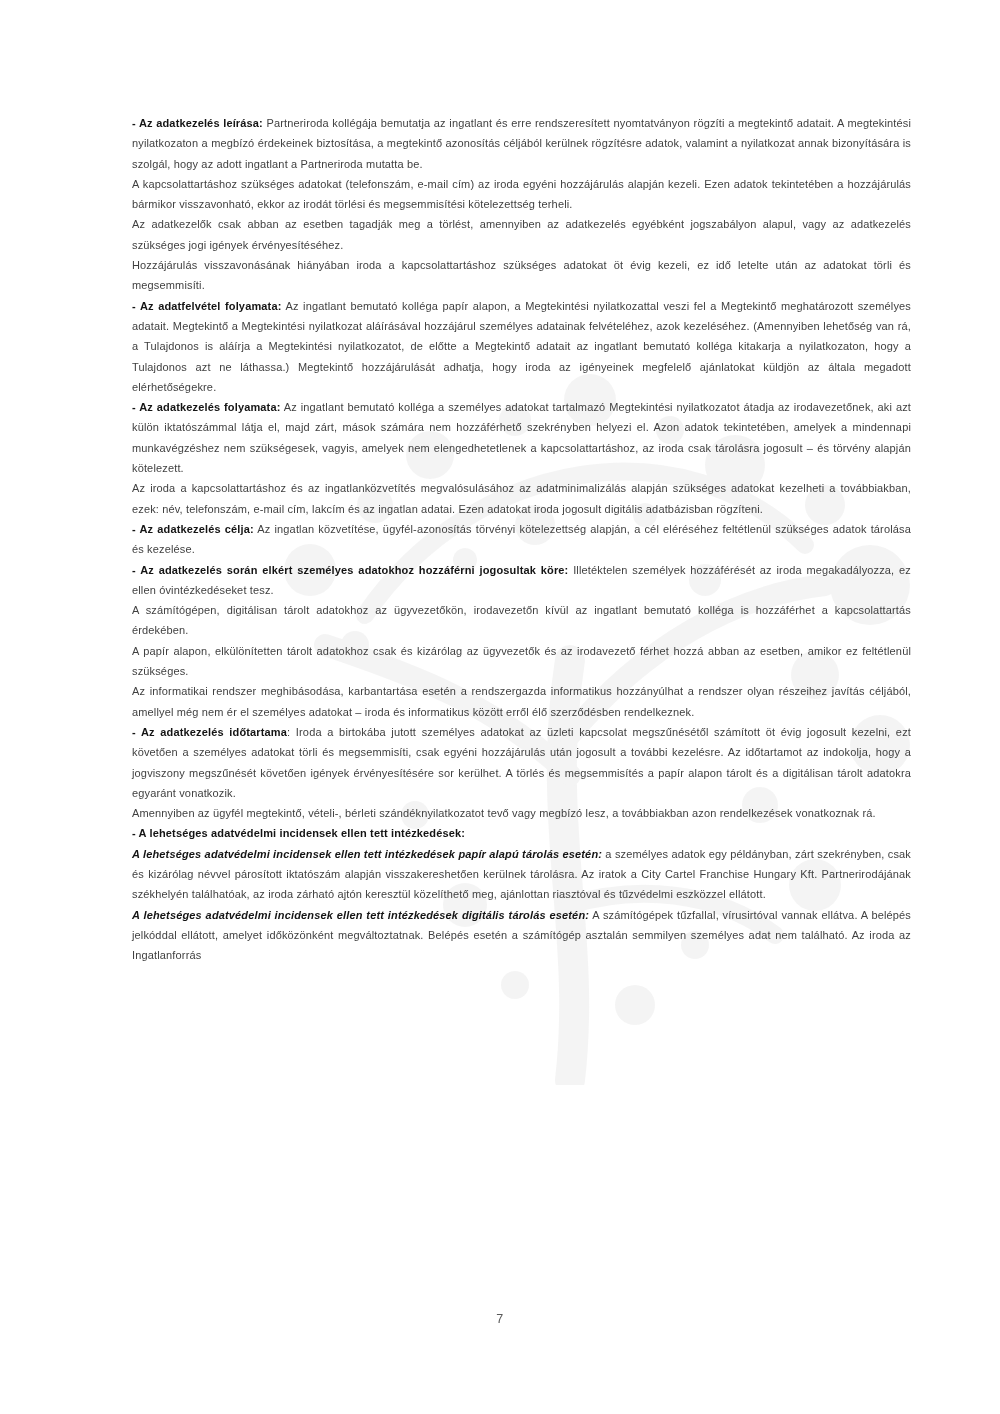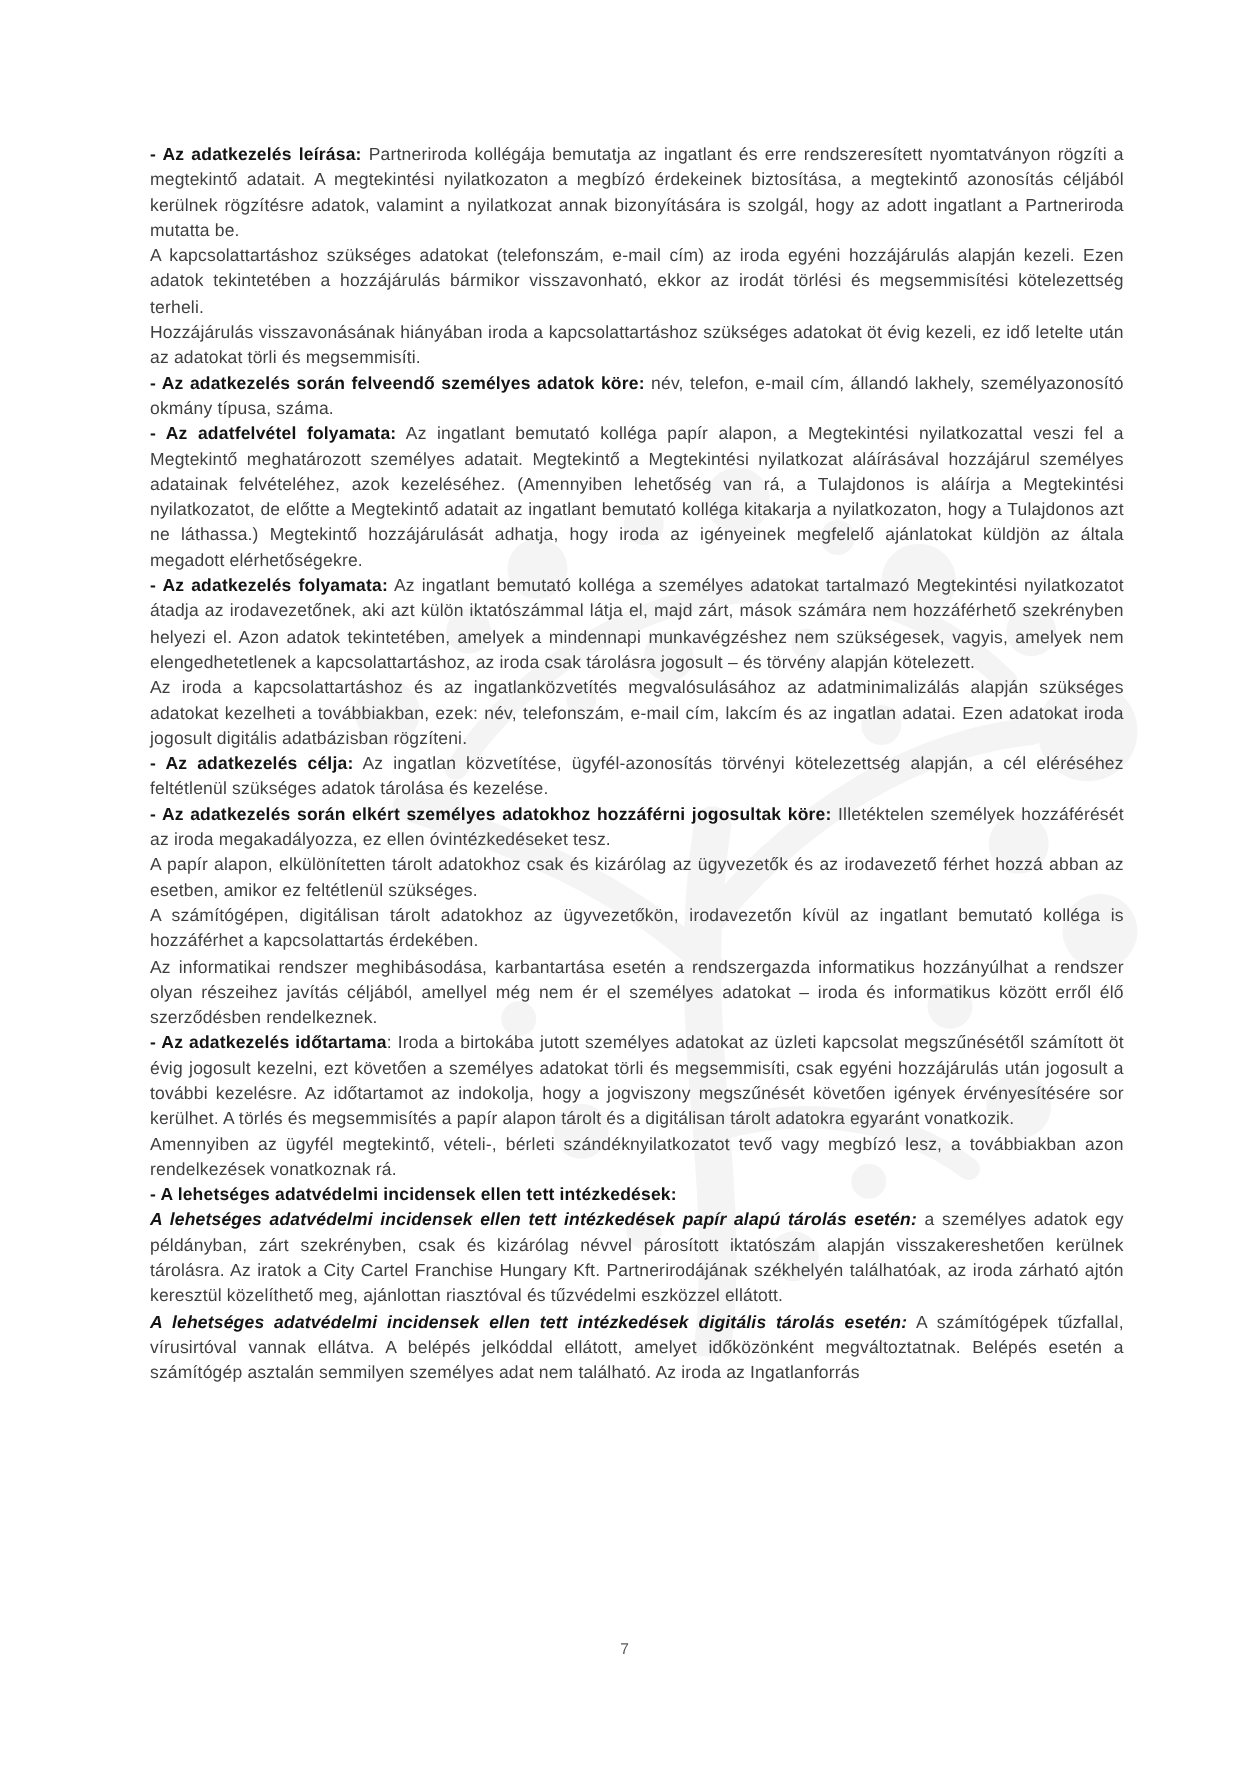--- a/index.html
+++ b/index.html
@@ -23,25 +23,25 @@
     position: absolute;
     left: 215px;
     top: 345px;
     width: 730px;
     height: 740px;
     opacity: 0.55;
     pointer-events: none;
   }
   .content {
     position: absolute;
-    left: 120px;
+    left: 132px;
     top: 113px;
     width: 779px;
     color: #3f3f3f;
-    font-size: 14px;
+    font-size: 11px;
     line-height: 20.3px;
     text-align: justify;
     letter-spacing: 0.15px;
   }
   .para {
     margin: 0;
     padding: 0;
   }
   .lead {
     font-weight: bold;
@@ -98,29 +98,29 @@
       <circle cx="420" cy="660" r="20"></circle>
       <circle cx="300" cy="640" r="14"></circle>
       <circle cx="250" cy="560" r="22"></circle>
       <circle cx="200" cy="470" r="14"></circle>
     </g>
   </svg>
 
   <div class="content">
       <p class="para"><span class="lead">- Az adatkezelés leírása:</span> <span>Partneriroda kollégája bemutatja az ingatlant és erre rendszeresített nyomtatványon rögzíti a megtekintő adatait. A megtekintési nyilatkozaton a megbízó érdekeinek biztosítása, a megtekintő azonosítás céljából kerülnek rögzítésre adatok, valamint a nyilatkozat annak bizonyítására is szolgál, hogy az adott ingatlant a Partneriroda mutatta be.</span></p>
       <p class="para"><span>A kapcsolattartáshoz szükséges adatokat (telefonszám, e-mail cím) az iroda egyéni hozzájárulás alapján kezeli. Ezen adatok tekintetében a hozzájárulás bármikor visszavonható, ekkor az irodát törlési és megsemmisítési kötelezettség terheli.</span></p>
+      <p class="para"><span>Az adatkezelők csak abban az esetben tagadják meg a törlést, amennyiben az adatkezelés egyébként jogszabályon alapul, vagy az adatkezelés szükséges jogi igények érvényesítéséhez.</span></p>
       <p class="para"><span>Hozzájárulás visszavonásának hiányában iroda a kapcsolattartáshoz szükséges adatokat öt évig kezeli, ez idő letelte után az adatokat törli és megsemmisíti.</span></p>
-      <p class="para"><span class="lead">- Az adatkezelés során felveendő személyes adatok köre:</span> <span>név, telefon, e-mail cím, állandó lakhely, személyazonosító okmány típusa, száma.</span></p>
       <p class="para"><span class="lead">- Az adatfelvétel folyamata:</span> <span>Az ingatlant bemutató kolléga papír alapon, a Megtekintési nyilatkozattal veszi fel a Megtekintő meghatározott személyes adatait. Megtekintő a Megtekintési nyilatkozat aláírásával hozzájárul személyes adatainak felvételéhez, azok kezeléséhez. (Amennyiben lehetőség van rá, a Tulajdonos is aláírja a Megtekintési nyilatkozatot, de előtte a Megtekintő adatait az ingatlant bemutató kolléga kitakarja a nyilatkozaton, hogy a Tulajdonos azt ne láthassa.) Megtekintő hozzájárulását adhatja, hogy iroda az igényeinek megfelelő ajánlatokat küldjön az általa megadott elérhetőségekre.</span></p>
       <p class="para"><span class="lead">- Az adatkezelés folyamata:</span> <span>Az ingatlant bemutató kolléga a személyes adatokat tartalmazó Megtekintési nyilatkozatot átadja az irodavezetőnek, aki azt külön iktatószámmal látja el, majd zárt, mások számára nem hozzáférhető szekrényben helyezi el. Azon adatok tekintetében, amelyek a mindennapi munkavégzéshez nem szükségesek, vagyis, amelyek nem elengedhetetlenek a kapcsolattartáshoz, az iroda csak tárolásra jogosult – és törvény alapján kötelezett.</span></p>
       <p class="para"><span>Az iroda a kapcsolattartáshoz és az ingatlanközvetítés megvalósulásához az adatminimalizálás alapján szükséges adatokat kezelheti a továbbiakban, ezek: név, telefonszám, e-mail cím, lakcím és az ingatlan adatai. Ezen adatokat iroda jogosult digitális adatbázisban rögzíteni.</span></p>
       <p class="para"><span class="lead">- Az adatkezelés célja:</span> <span>Az ingatlan közvetítése, ügyfél-azonosítás törvényi kötelezettség alapján, a cél eléréséhez feltétlenül szükséges adatok tárolása és kezelése.</span></p>
       <p class="para"><span class="lead">- Az adatkezelés során elkért személyes adatokhoz hozzáférni jogosultak köre:</span> <span>Illetéktelen személyek hozzáférését az iroda megakadályozza, ez ellen óvintézkedéseket tesz.</span></p>
+      <p class="para"><span>A számítógépen, digitálisan tárolt adatokhoz az ügyvezetőkön, irodavezetőn kívül az ingatlant bemutató kolléga is hozzáférhet a kapcsolattartás érdekében.</span></p>
       <p class="para"><span>A papír alapon, elkülönítetten tárolt adatokhoz csak és kizárólag az ügyvezetők és az irodavezető férhet hozzá abban az esetben, amikor ez feltétlenül szükséges.</span></p>
-      <p class="para"><span>A számítógépen, digitálisan tárolt adatokhoz az ügyvezetőkön, irodavezetőn kívül az ingatlant bemutató kolléga is hozzáférhet a kapcsolattartás érdekében.</span></p>
       <p class="para"><span>Az informatikai rendszer meghibásodása, karbantartása esetén a rendszergazda informatikus hozzányúlhat a rendszer olyan részeihez javítás céljából, amellyel még nem ér el személyes adatokat – iroda és informatikus között erről élő szerződésben rendelkeznek.</span></p>
       <p class="para"><span class="lead">- Az adatkezelés időtartama</span><span>: Iroda a birtokába jutott személyes adatokat az üzleti kapcsolat megszűnésétől számított öt évig jogosult kezelni, ezt követően a személyes adatokat törli és megsemmisíti, csak egyéni hozzájárulás után jogosult a további kezelésre. Az időtartamot az indokolja, hogy a jogviszony megszűnését követően igények érvényesítésére sor kerülhet. A törlés és megsemmisítés a papír alapon tárolt és a digitálisan tárolt adatokra egyaránt vonatkozik.</span></p>
       <p class="para"><span>Amennyiben az ügyfél megtekintő, vételi-, bérleti szándéknyilatkozatot tevő vagy megbízó lesz, a továbbiakban azon rendelkezések vonatkoznak rá.</span></p>
       <p class="para"><span class="lead">- A lehetséges adatvédelmi incidensek ellen tett intézkedések:</span></p>
       <p class="para"><span class="lead italic">A lehetséges adatvédelmi incidensek ellen tett intézkedések papír alapú tárolás esetén:</span> <span>a személyes adatok egy példányban, zárt szekrényben, csak és kizárólag névvel párosított iktatószám alapján visszakereshetően kerülnek tárolásra. Az iratok a City Cartel Franchise Hungary Kft. Partnerirodájának székhelyén találhatóak, az iroda zárható ajtón keresztül közelíthető meg, ajánlottan riasztóval és tűzvédelmi eszközzel ellátott.</span></p>
       <p class="para"><span class="lead italic">A lehetséges adatvédelmi incidensek ellen tett intézkedések digitális tárolás esetén:</span> <span>A számítógépek tűzfallal, vírusirtóval vannak ellátva. A belépés jelkóddal ellátott, amelyet időközönként megváltoztatnak. Belépés esetén a számítógép asztalán semmilyen személyes adat nem található. Az iroda az Ingatlanforrás</span></p>
     </div>
 
   <div class="page-number">7</div>
 

